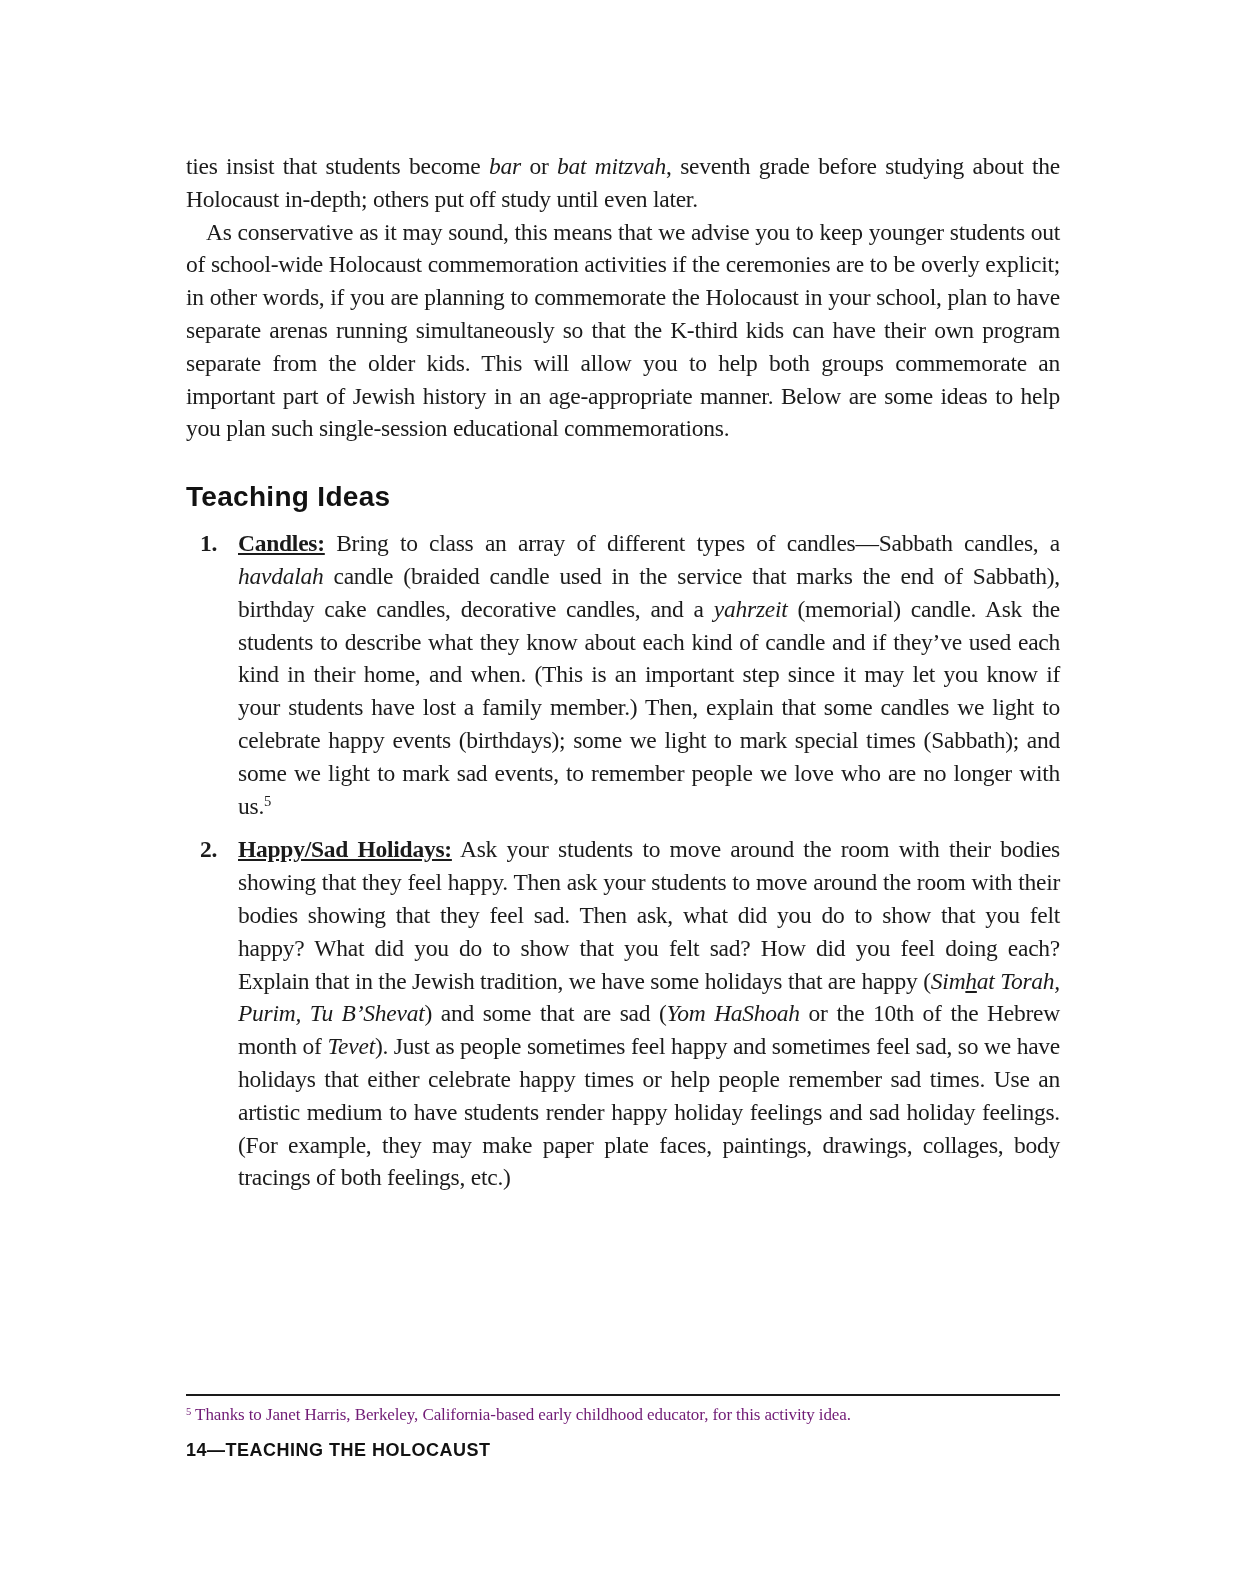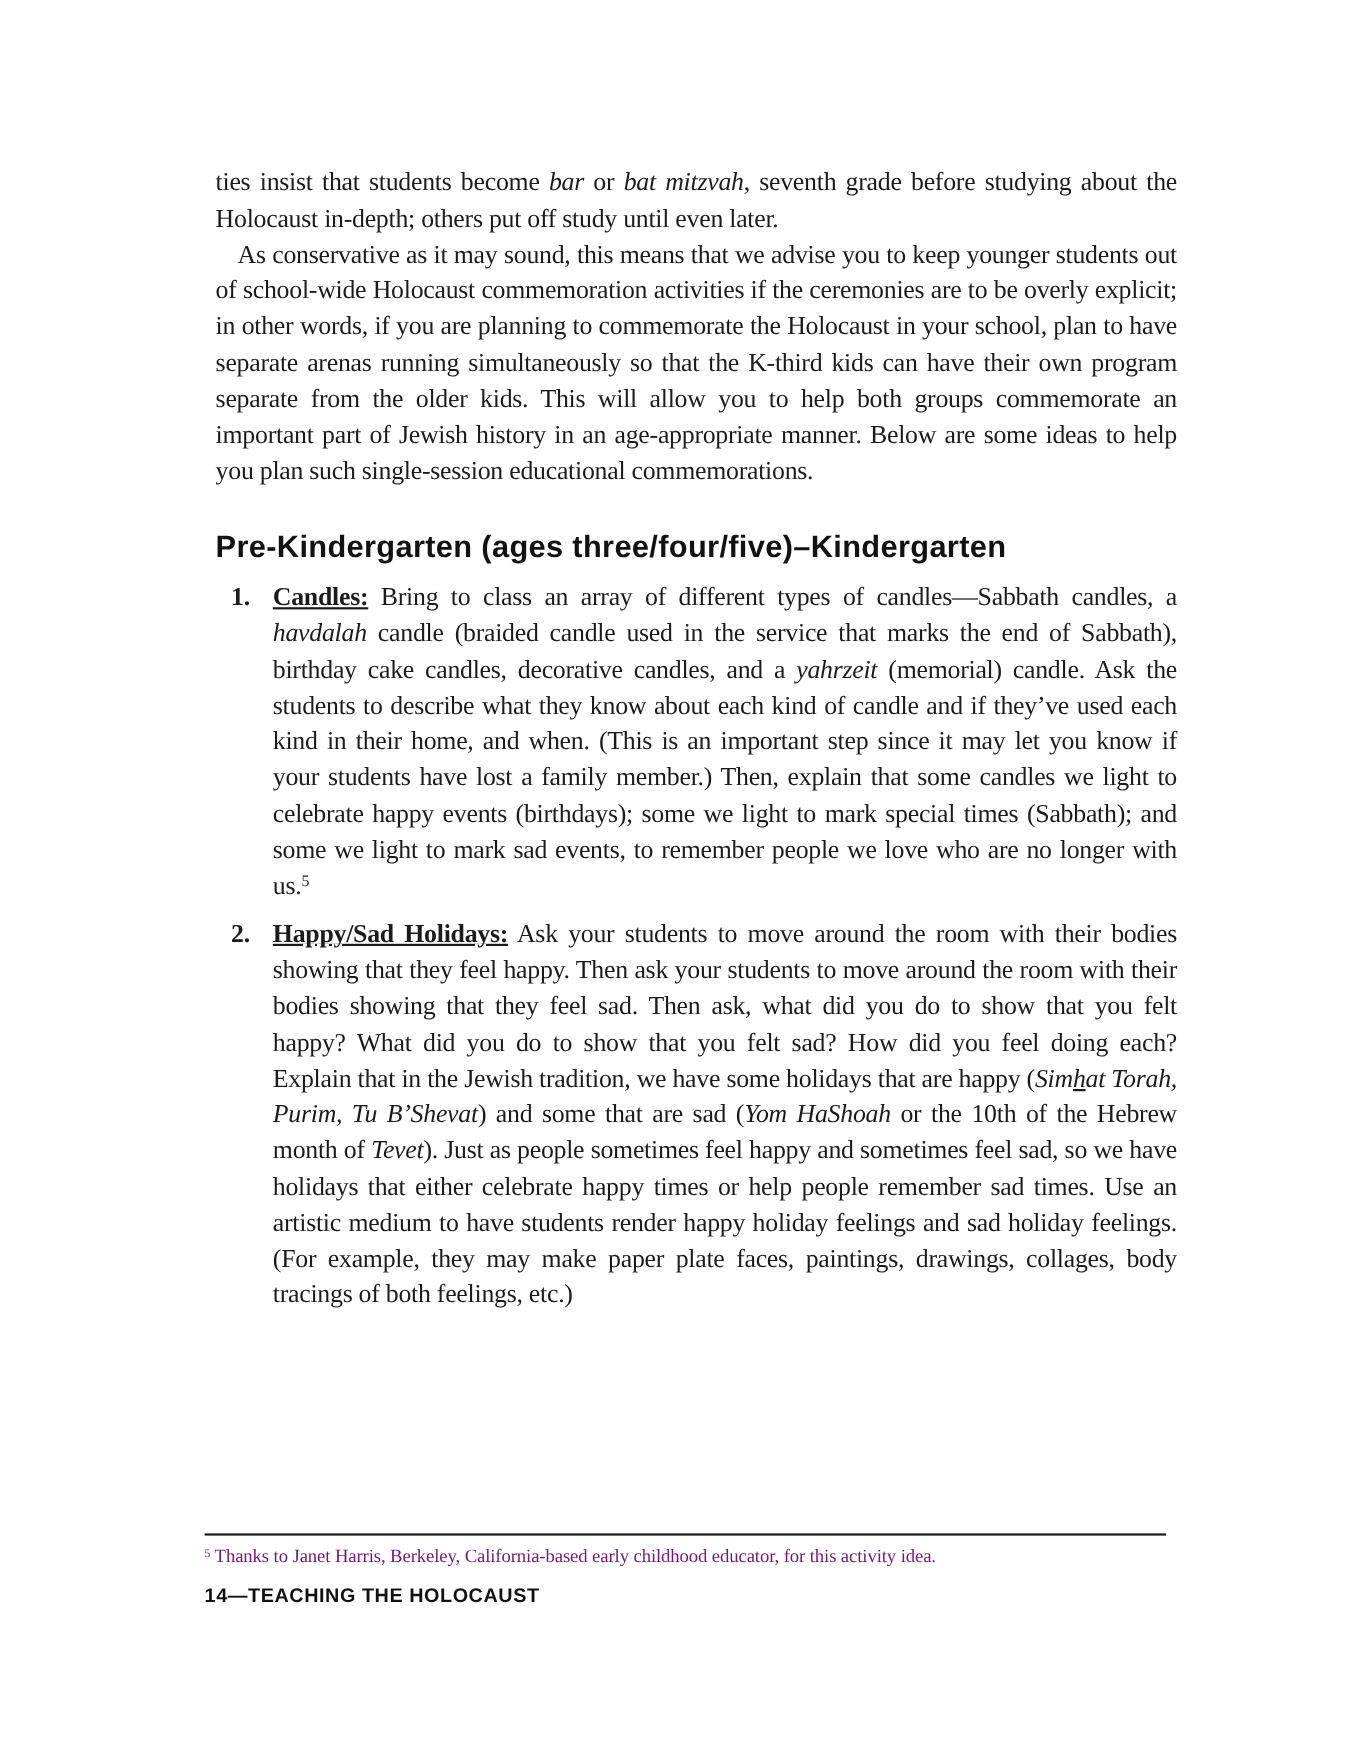--- a/index.html
+++ b/index.html
@@ -6,21 +6,21 @@
   body {
     width: 1239px; height: 1591px;
     background: #ffffff;
     position: relative;
     font-family: "Liberation Serif", serif;
     color: #1b1b1b;
     overflow: hidden;
   }
   .page-column {
     position: absolute;
-    left: 196px; top: 150px;
+    left: 186px; top: 150px;
     width: 874px;
   }
   
   .body-text {
     font-size: 23.5px;
     line-height: 32.8px;
     letter-spacing: -0.25px;
     text-align: justify;
     hyphens: auto; -webkit-hyphens: auto;
   }
@@ -86,21 +86,21 @@
 </head>
 <body>
 
 <div class="page-column">
 
   <p class="body-para body-text"><span>ties insist that students become </span><span class="i">bar</span><span> or </span><span class="i">bat mitzvah</span><span>, seventh grade before studying about the Holocaust in-depth; others put off study until even later.</span></p>
 
   <p class="body-para body-text indented"><span>As conservative as it may sound, this means that we advise you to keep younger students out of school-wide Holocaust commemoration activities if the ceremonies are to be overly explicit; in other words, if you are planning to commemorate the Holocaust in your school, plan to have separate arenas running simultaneously so that the K-third kids can have their own program separate from the older kids. This will allow you to help both groups commemorate an important part of Jewish history in an age-appropriate manner. Below are some ideas to help you plan such single-session educational commemorations.</span></p>
 
   <div class="section-head">
-    <div>Pre-Kindergarten (ages three/four/five)–Kindergarten</div>
+    <div>Teaching Ideas</div>
   </div>
 
   <ol class="teach-list body-text">
     <li>
       <span class="num">1.</span>
       <span><span class="b">Candles:</span><span> Bring to class an array of different types of candles—Sabbath candles, a </span><span class="i">havdalah</span><span> candle (braided candle used in the service that marks the end of Sabbath), birthday cake candles, decorative candles, and a </span><span class="i">yahrzeit</span><span> (memorial) candle. Ask the students to describe what they know about each kind of candle and if they’ve used each kind in their home, and when. (This is an important step since it may let you know if your students have lost a family member.) Then, explain that some candles we light to celebrate happy events (birthdays); some we light to mark special times (Sabbath); and some we light to mark sad events, to remember people we love who are no longer with us.</span><span class="sup">5</span></span>
     </li>
     <li>
       <span class="num">2.</span>
       <span><span class="b">Happy/Sad Holidays:</span><span> Ask your students to move around the room with their bodies showing that they feel happy. Then ask your students to move around the room with their bodies showing that they feel sad. Then ask, what did you do to show that you felt happy? What did you do to show that you felt sad? How did you feel doing each? Explain that in the Jewish tradition, we have some holidays that are happy (</span><span class="i">Sim</span><span class="i u">h</span><span class="i">at Torah, Purim, Tu B’Shevat</span><span>) and some that are sad (</span><span class="i">Yom HaShoah</span><span> or the 10th of the Hebrew month of </span><span class="i">Tevet</span><span>). Just as people sometimes feel happy and sometimes feel sad, so we have holidays that either celebrate happy times or help people remember sad times. Use an artistic medium to have students render happy holiday feelings and sad holiday feelings. (For example, they may make paper plate faces, paintings, drawings, collages, body tracings of both feelings, etc.)</span></span>

